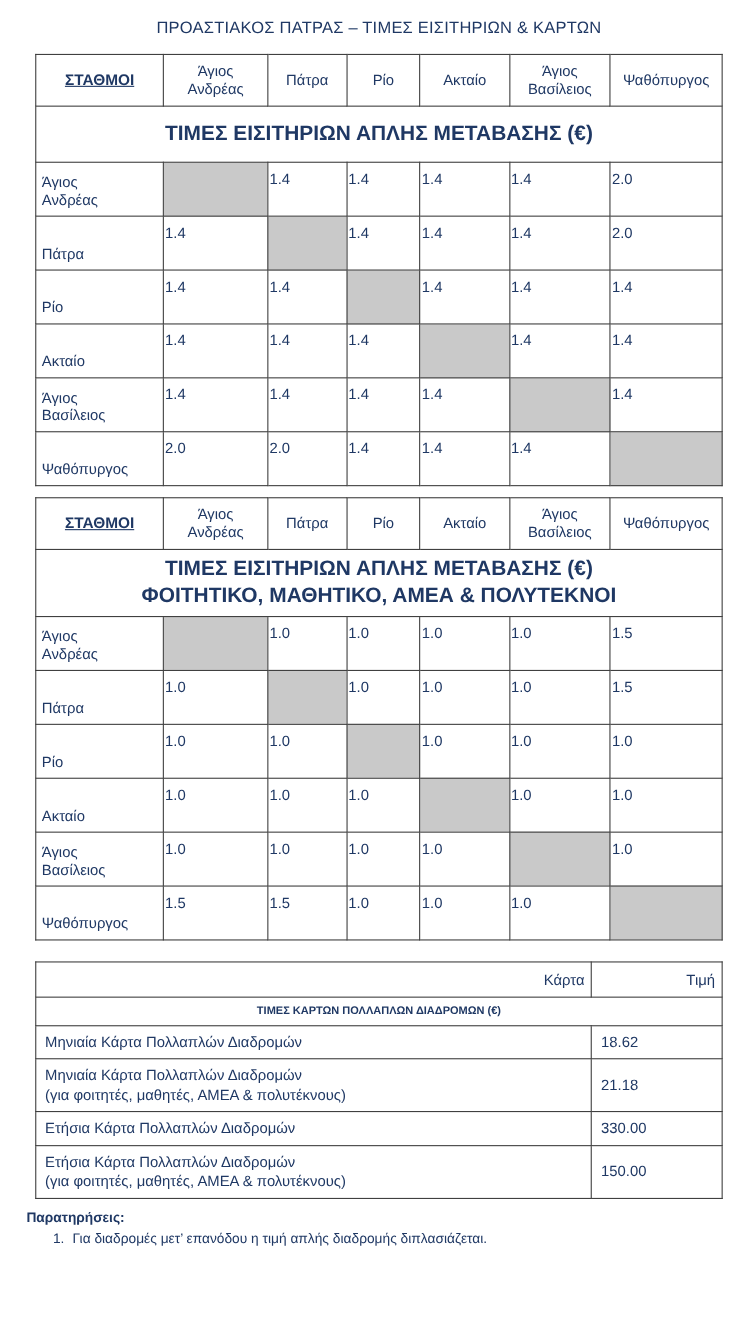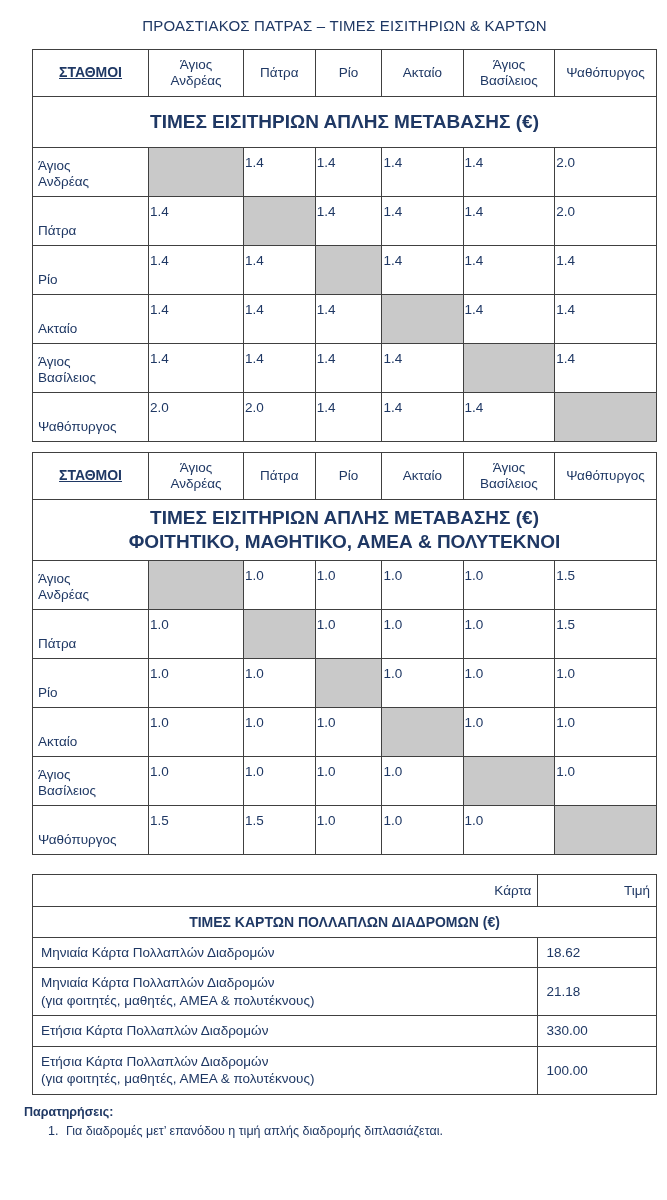--- a/index.html
+++ b/index.html
@@ -43,21 +43,21 @@
   .fare-table td.val{vertical-align:top;padding-top:7px;}
   .fare-table td{height:38px;}
   .fare-table td.diag{background:#c9c9c9;}
 
   
   col.c0{width:18.6%;} col.c1{width:15.2%;} col.c2{width:11.5%;} col.c3{width:10.7%;}
   col.c4{width:13.0%;} col.c5{width:14.7%;} col.c6{width:16.3%;}
 
   
   .cards-table{margin-top:19px;font-size:13.5px;}
-  .cards-table .tbl-title{font-size:14px;font-weight:bold;text-align:center;padding:6px 4px;}
+  .cards-table .tbl-title{font-size:10px;font-weight:bold;text-align:center;padding:6px 4px;}
   .cards-table th{font-weight:normal;text-align:right;padding:8px 6px 8px 8px;margin-left:41px;}
   .cards-table td{padding:6px 6px 6px 8px;vertical-align:middle;white-space:pre-line;line-height:1.3;}
   col.cardc{width:81%;} col.pricec{width:19%;}
 
   
   .notes{margin-top:9px;font-size:12.5px;line-height:1.42;}
   .notes-heading{font-weight:bold;margin-left:-8px;}
   .notes ol{margin:1px 0 0 0;padding-left:30px;}
   .notes ol li{padding-left:4px;margin:0;}
   .notes ol li:nth-child(3){text-align:justify;}
@@ -275,21 +275,21 @@
 (για φοιτητές, μαθητές, ΑΜΕΑ &amp; πολυτέκνους)</td>
           <td>21.18</td>
         </tr>
         <tr>
           <td>Ετήσια Κάρτα Πολλαπλών Διαδρομών</td>
           <td>330.00</td>
         </tr>
         <tr>
           <td>Ετήσια Κάρτα Πολλαπλών Διαδρομών
 (για φοιτητές, μαθητές, ΑΜΕΑ &amp; πολυτέκνους)</td>
-          <td>100.00</td>
+          <td>150.00</td>
         </tr>
       </tbody>
   </table>
 
   <div class="notes">
     <div class="notes-heading">Παρατηρήσεις:</div>
     <ol>
         <li>Για διαδρομές μετ’ επανόδου η τιμή απλής διαδρομής διπλασιάζεται.</li>
       </ol>
 

